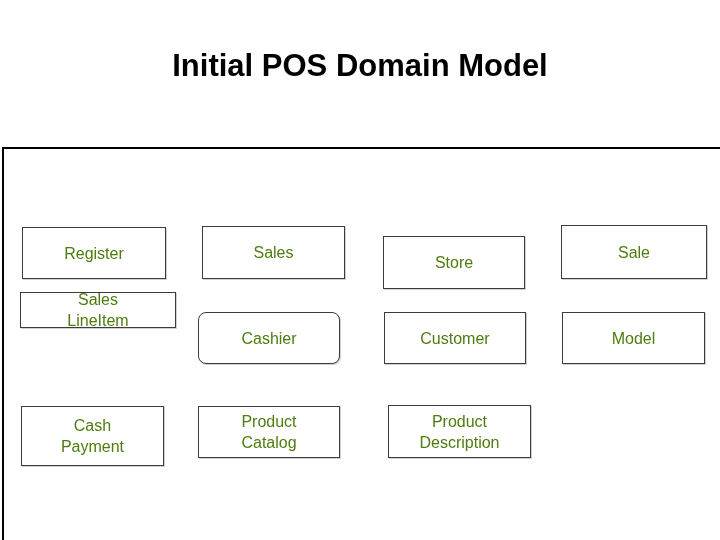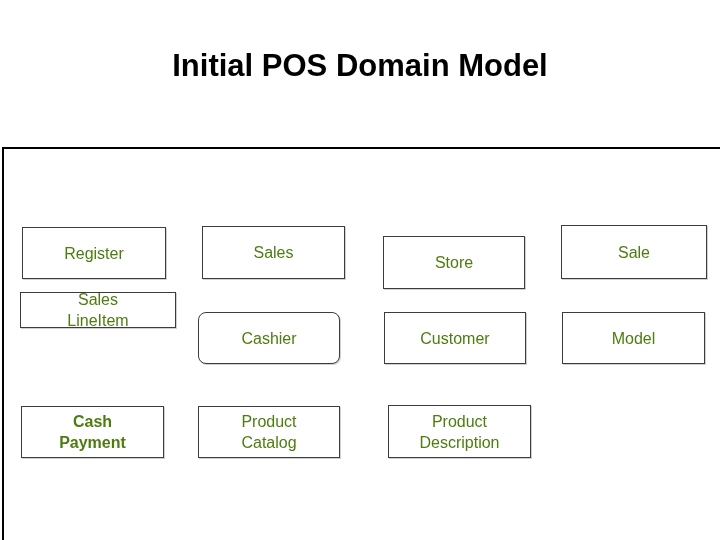--- a/index.html
+++ b/index.html
@@ -57,21 +57,21 @@
   .b0  { left: 22px;  top: 227px; width: 144px; height: 52px; }
   .b1  { left: 202px; top: 226px; width: 143px; height: 53px; }
   .b2  { left: 383px; top: 226px; width: 142px; height: 53px; margin-top: 10px; }
   .b3  { left: 561px; top: 225px; width: 146px; height: 54px; }
   
   .b4  { left: 20px;  top: 292px; width: 156px; height: 36px; }
   .b5  { left: 198px; top: 312px; width: 142px; height: 52px; border-radius: 8px; }
   .b6  { left: 384px; top: 312px; width: 142px; height: 52px; }
   .b7  { left: 562px; top: 312px; width: 143px; height: 52px; }
   
-  .b8  { left: 21px;  top: 406px; width: 143px; height: 52px; font-weight: bold; }
+  .b8  { left: 21px;  top: 406px; width: 143px; height: 60px; }
   .b9  { left: 198px; top: 406px; width: 142px; height: 52px; }
   .b10 { left: 388px; top: 405px; width: 143px; height: 53px; }
 </style>
 </head>
 <body>
 
 <h1 class="slide-title">Initial POS Domain Model</h1>
 
 <div class="diagram-frame"></div>
 

